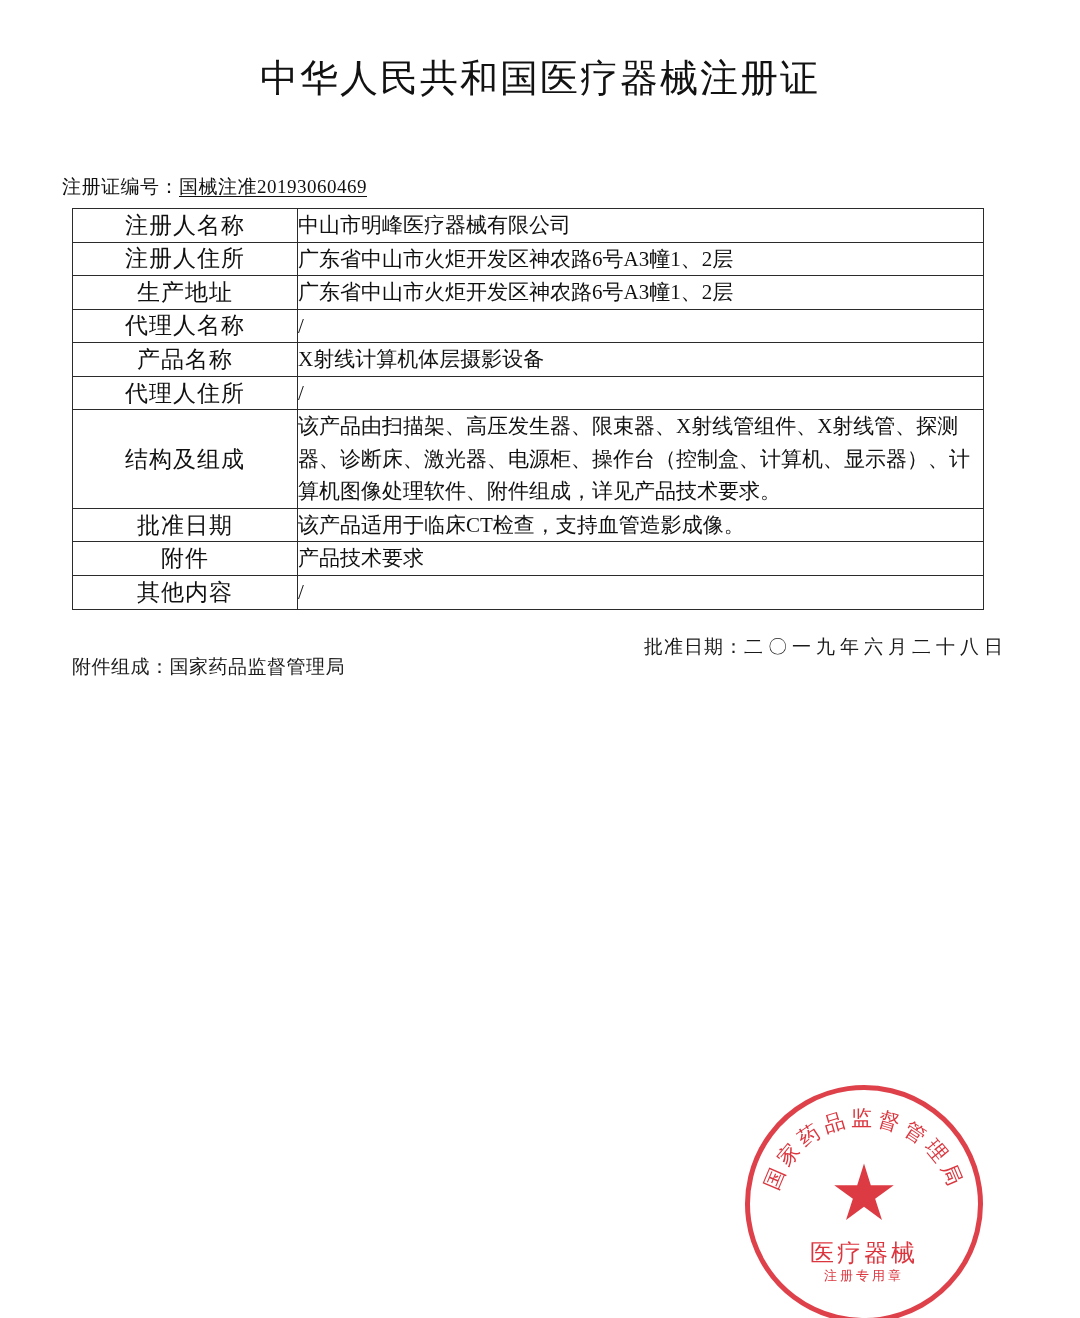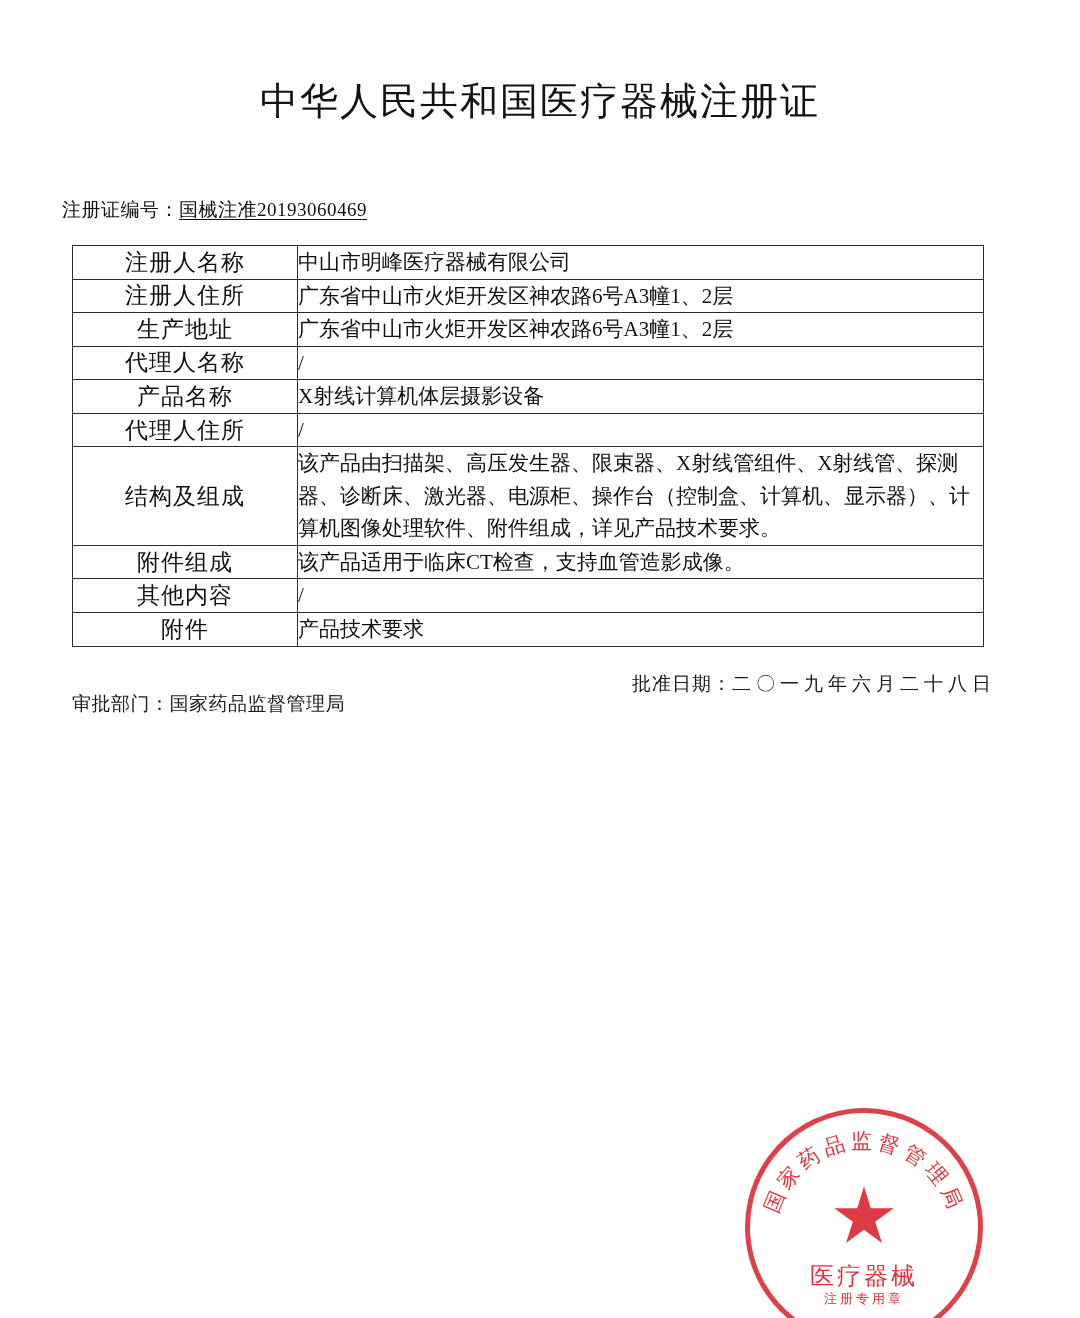--- a/index.html
+++ b/index.html
@@ -20,39 +20,39 @@
     width: 1080px;
     height: 1318px;
     box-sizing: border-box;
     padding: 0;
   }
   .doc-title {
     text-align: center;
     font-size: 38px;
     letter-spacing: 2px;
     font-weight: 500;
-    margin-top: 76px;
+    margin-top: 53px;
     margin-bottom: 0;
     color: #121212;
     font-family: "Liberation Serif", "DejaVu Serif", serif;
   }
   .reg-number-line {
     margin-top: 70px;
     margin-left: 62px;
     font-size: 19px;
     color: #111;
     letter-spacing: 0.5px;
   }
   .reg-number-value {
     text-decoration: underline;
     text-underline-offset: 3px;
   }
   table.cert-table {
     border-collapse: collapse;
-    margin: 22px auto 0 72px;
+    margin: 8px auto 0 72px;
     width: 912px;
     table-layout: fixed;
   }
   table.cert-table td {
     border: 1.6px solid #2b2b2b;
     vertical-align: middle;
     padding: 0;
   }
   td.label-cell {
     width: 224px;
@@ -88,21 +88,21 @@
   }
   .approve-dept {
     position: absolute;
     left: 72px;
     top: 30px;
     font-size: 19px;
     letter-spacing: 0.5px;
   }
   .dates {
     position: absolute;
-    right: 84px;
+    right: 72px;
     top: 4px;
     text-align: right;
     font-size: 19px;
     line-height: 2.0;
     letter-spacing: 1px;
   }
   .date-row span.date-val {
     letter-spacing: 5px;
   }
   
@@ -199,37 +199,37 @@
       </tr>
       <tr>
         <td class="label-cell">代理人住所</td>
         <td class="value-cell">/</td>
       </tr>
       <tr>
         <td class="label-cell">结构及组成</td>
         <td class="value-cell struct-text tall-struct">该产品由扫描架、高压发生器、限束器、X射线管组件、X射线管、探测器、诊断床、激光器、电源柜、操作台（控制盒、计算机、显示器）、计算机图像处理软件、附件组成，详见产品技术要求。</td>
       </tr>
       <tr>
-        <td class="label-cell spread-3">附件组成</td>
+        <td class="label-cell spread-3">批准日期</td>
         <td class="value-cell">该产品适用于临床CT检查，支持血管造影成像。</td>
+      </tr>
+      <tr>
+        <td class="label-cell spread-widest">附件</td>
+        <td class="value-cell">产品技术要求</td>
       </tr>
       <tr>
         <td class="label-cell spread-3">其他内容</td>
         <td class="value-cell">/</td>
       </tr>
-      <tr>
-        <td class="label-cell spread-widest">附件</td>
-        <td class="value-cell">产品技术要求</td>
-      </tr>
     </tbody>
   </table>
 
   <div class="footer">
     <div class="approve-dept">
-      <span>审批部门：</span><span>国家药品监督管理局</span>
+      <span>附件组成：</span><span>国家药品监督管理局</span>
     </div>
     <div class="dates">
       <div class="date-row">
         <span>批准日期：</span><span class="date-val">二〇一九年六月二十八日</span>
       </div>
     </div>
   </div>
 
   <div class="seal">
     <div class="seal-ring"></div>

